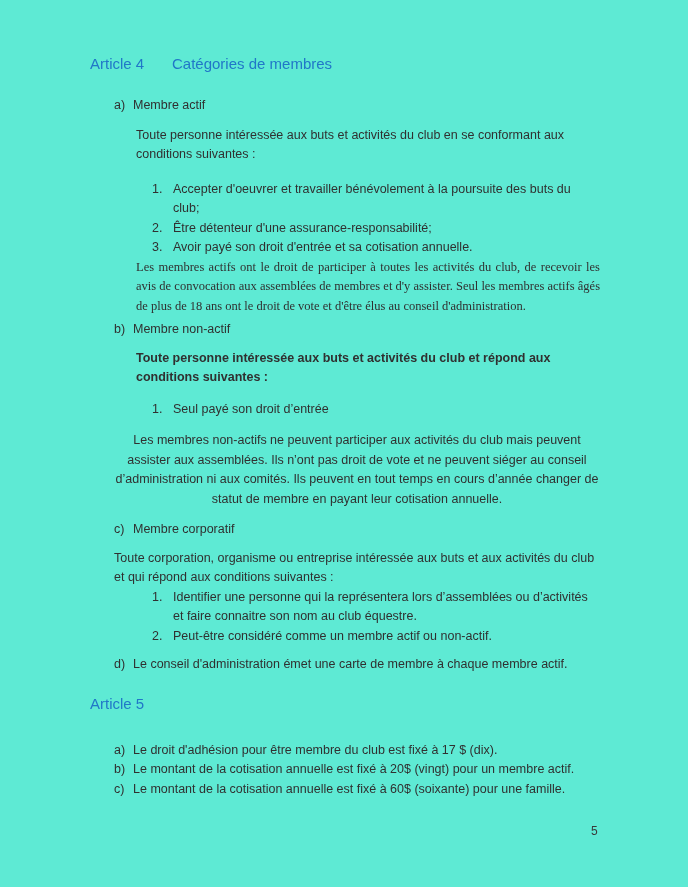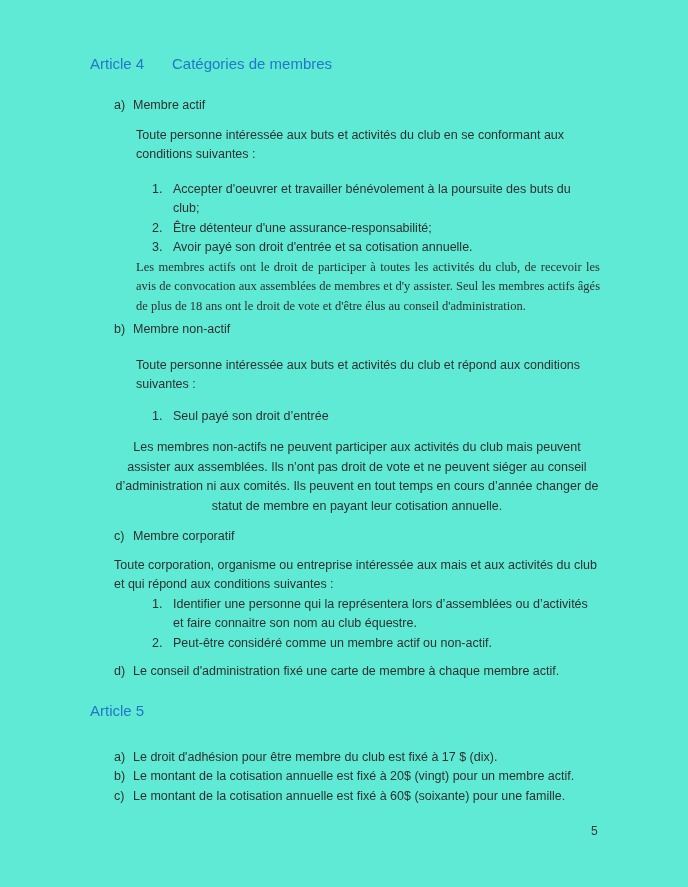--- a/index.html
+++ b/index.html
@@ -25,21 +25,21 @@
   .prewrap { white-space:pre-wrap; }
   .num-row { display:flex; line-height:19.5px; margin-left:62px; }
   .num-marker { flex:0 0 21px; }
   .num-text { flex:1; }
 
   .row-a   { margin-top:22px; }
   .intro-a { margin-top:10px; }
   .list-a  { margin-top:15px; }
   .par-a   { margin-top:0; }
   .row-b   { margin-top:4px; }
-  .intro-b { margin-top:16px; }
+  .intro-b { margin-top:9px;font-weight:bold; }
   .list-b  { margin-top:12px; }
   .par-b   { margin-top:12px;text-align:center; }
   .row-c   { margin-top:11px; }
   .intro-c { margin-top:9px; }
   .list-c  { margin-top:0; }
   .row-d   { margin-top:9px; }
   .h5      { margin-top:19px; }
   .list-a5 { margin-top:27px; }
 
   .page-number { position:absolute; left:591px; top:824px; font-size:12px; color:#3a3a3a; }
@@ -92,36 +92,36 @@
     </div>
   </div>
 
   <p class="sec par-b">Les membres non-actifs ne peuvent participer aux activités du club mais peuvent assister aux assemblées. Ils n’ont pas droit de vote et ne peuvent siéger au conseil d’administration ni aux comités. Ils peuvent en tout temps en cours d’année changer de statut de membre en payant leur cotisation annuelle.</p>
 
   <div class="alpha-row row-c">
     <span class="alpha-marker">c)</span>
     <span class="alpha-text">Membre corporatif</span>
   </div>
 
-  <p class="sec prewrap intro-c">Toute corporation, organisme ou entreprise intéressée aux mais et aux activités du club  et qui répond aux conditions suivantes :</p>
+  <p class="sec prewrap intro-c">Toute corporation, organisme ou entreprise intéressée aux buts et aux activités du club  et qui répond aux conditions suivantes :</p>
 
   <div class="list-c">
     <div class="num-row">
       <span class="num-marker">1.</span>
       <span class="num-text">Identifier une personne qui la représentera lors d’assemblées ou d’activités et faire connaitre son nom au club équestre.</span>
     </div>
     <div class="num-row">
       <span class="num-marker">2.</span>
       <span class="num-text">Peut-être considéré comme un membre actif ou non-actif.</span>
     </div>
   </div>
 
   <div class="alpha-row row-d">
     <span class="alpha-marker">d)</span>
-    <span class="alpha-text">Le conseil d'administration fixé une carte de membre à chaque membre actif.</span>
+    <span class="alpha-text">Le conseil d'administration émet une carte de membre à chaque membre actif.</span>
   </div>
 
   <div class="h-art h5">
     <span class="art-num" style="color: rgb(33, 119, 200);">Article 5</span>
   </div>
 
   <div class="list-a5">
     <div class="alpha-row">
       <span class="alpha-marker">a)</span>
       <span class="alpha-text">Le droit d'adhésion pour être membre du club est fixé à 17 $ (dix).</span>

